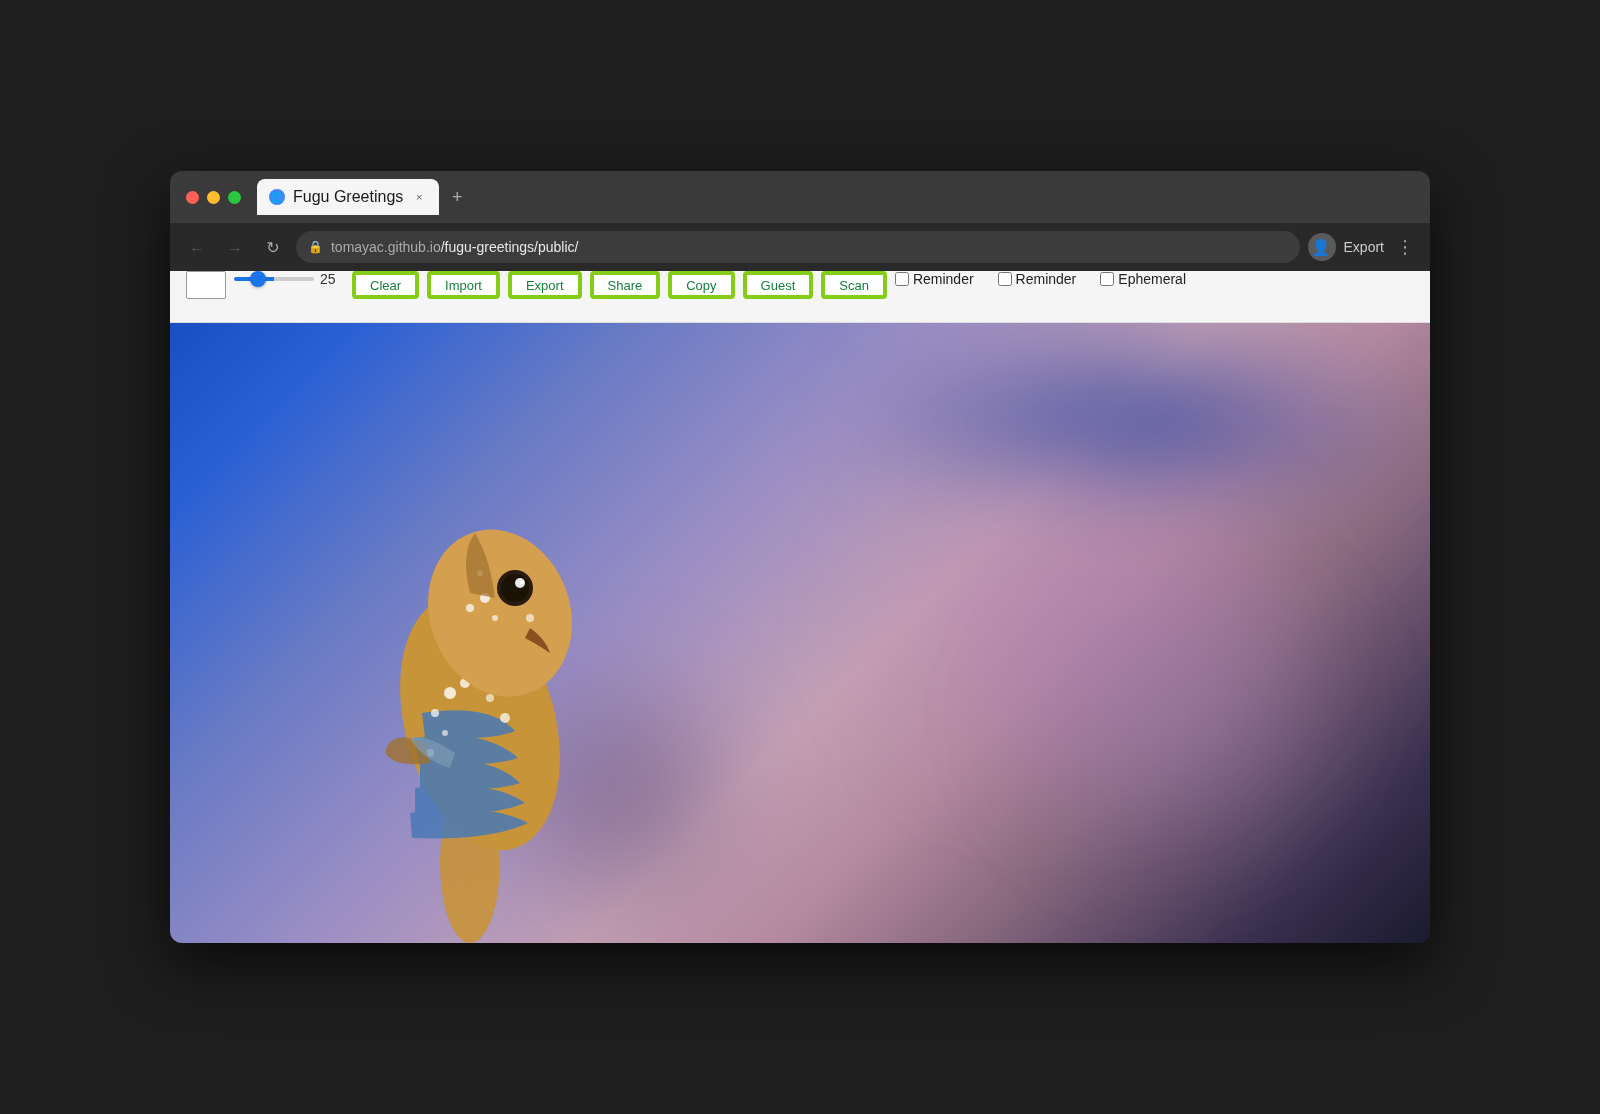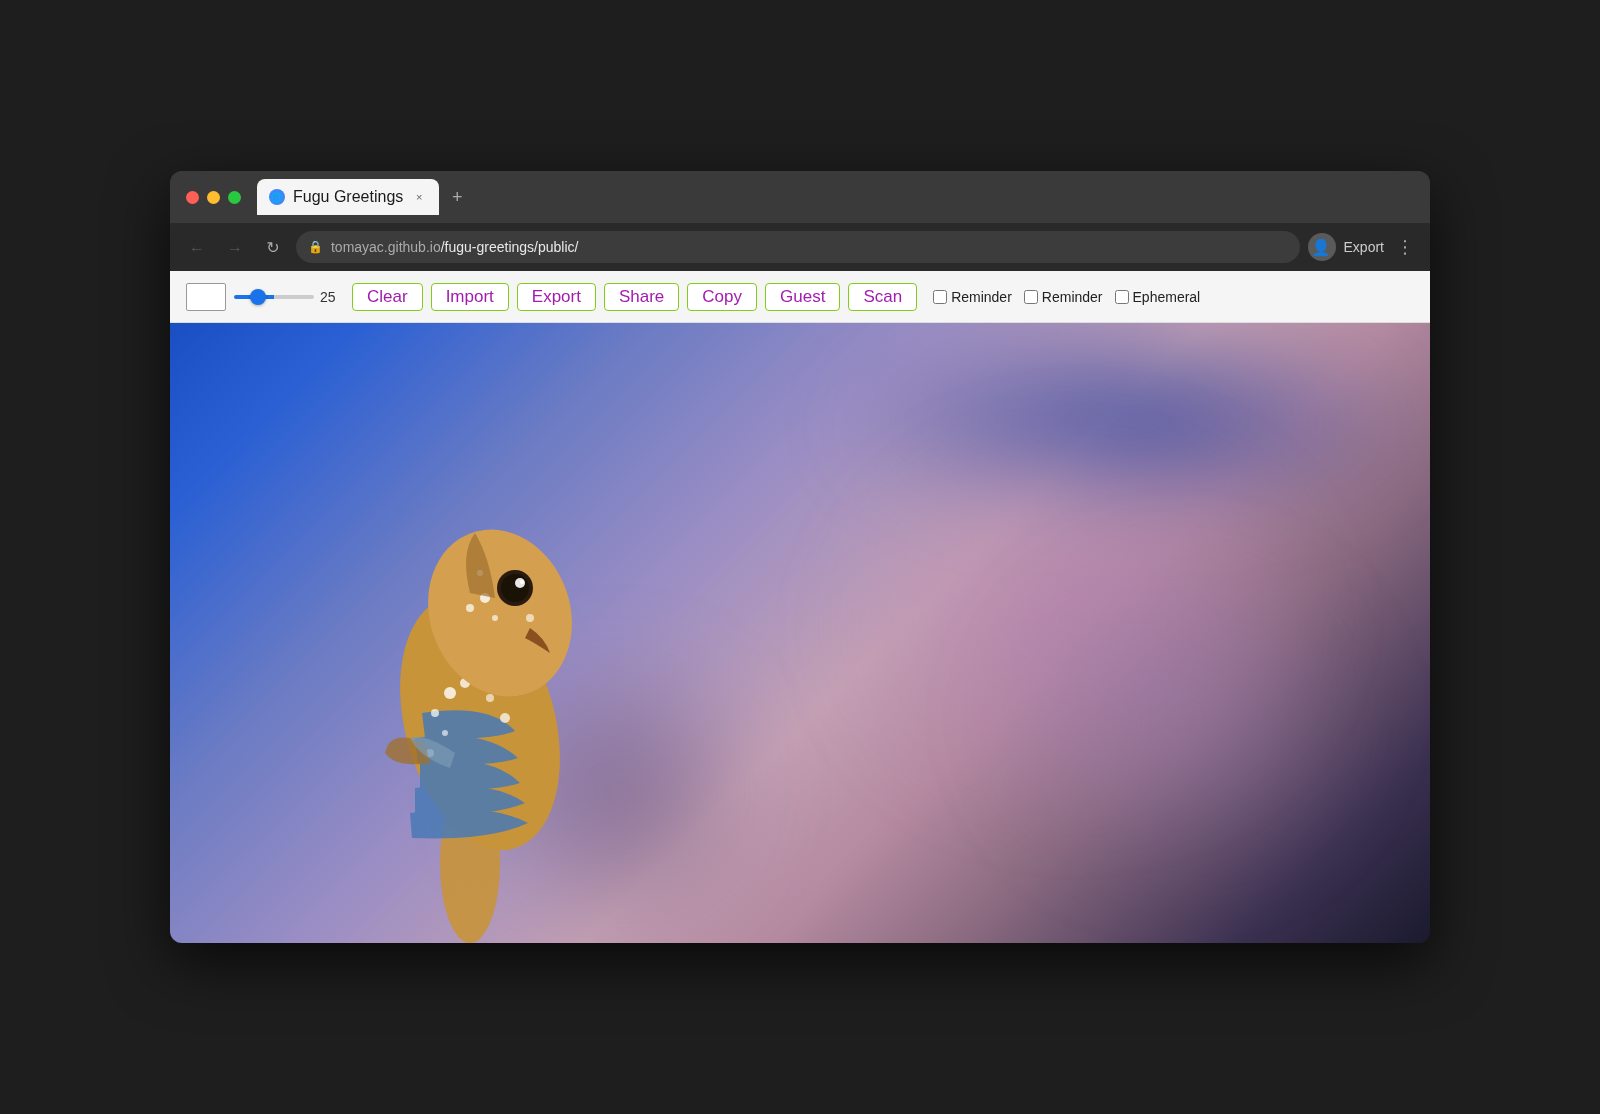--- a/index.html
+++ b/index.html
@@ -184,21 +184,21 @@
       font-size: 18px;
       cursor: pointer;
       padding: 4px;
     }
 
     
     .toolbar {
       background: #f5f5f5;
       height: 52px;
       display: flex;
-      align-items: center;
+      align-items: flex-start;
       padding: 0 16px;
       gap: 8px;
       border-bottom: 1px solid #ddd;
     }
 
     .color-preview {
       width: 40px;
       height: 28px;
       background: white;
       border: 1px solid #999;
@@ -232,35 +232,34 @@
 
     .slider-value {
       font-size: 14px;
       color: #333;
       min-width: 24px;
     }
 
     .toolbar-btn {
       padding: 4px 14px;
       background: white;
-      border: 1px solid #84cc16;
+      border: 4px solid #84cc16;
       border-radius: 4px;
-      font-size: 17px;
-      color: #a21caf;
+      font-size: 13px;
+      color: #15803d;
       cursor: pointer;
       height: 28px;
       display: flex;
       align-items: center;
     }
 
     .checkbox-group {
       display: flex;
       align-items: center;
-      gap: 12px;
-      margin-left: 8px;
+      gap: 24px;
     }
 
     .checkbox-item {
       display: flex;
       align-items: center;
       gap: 4px;
       font-size: 14px;
       color: #222;
       cursor: pointer;
     }

